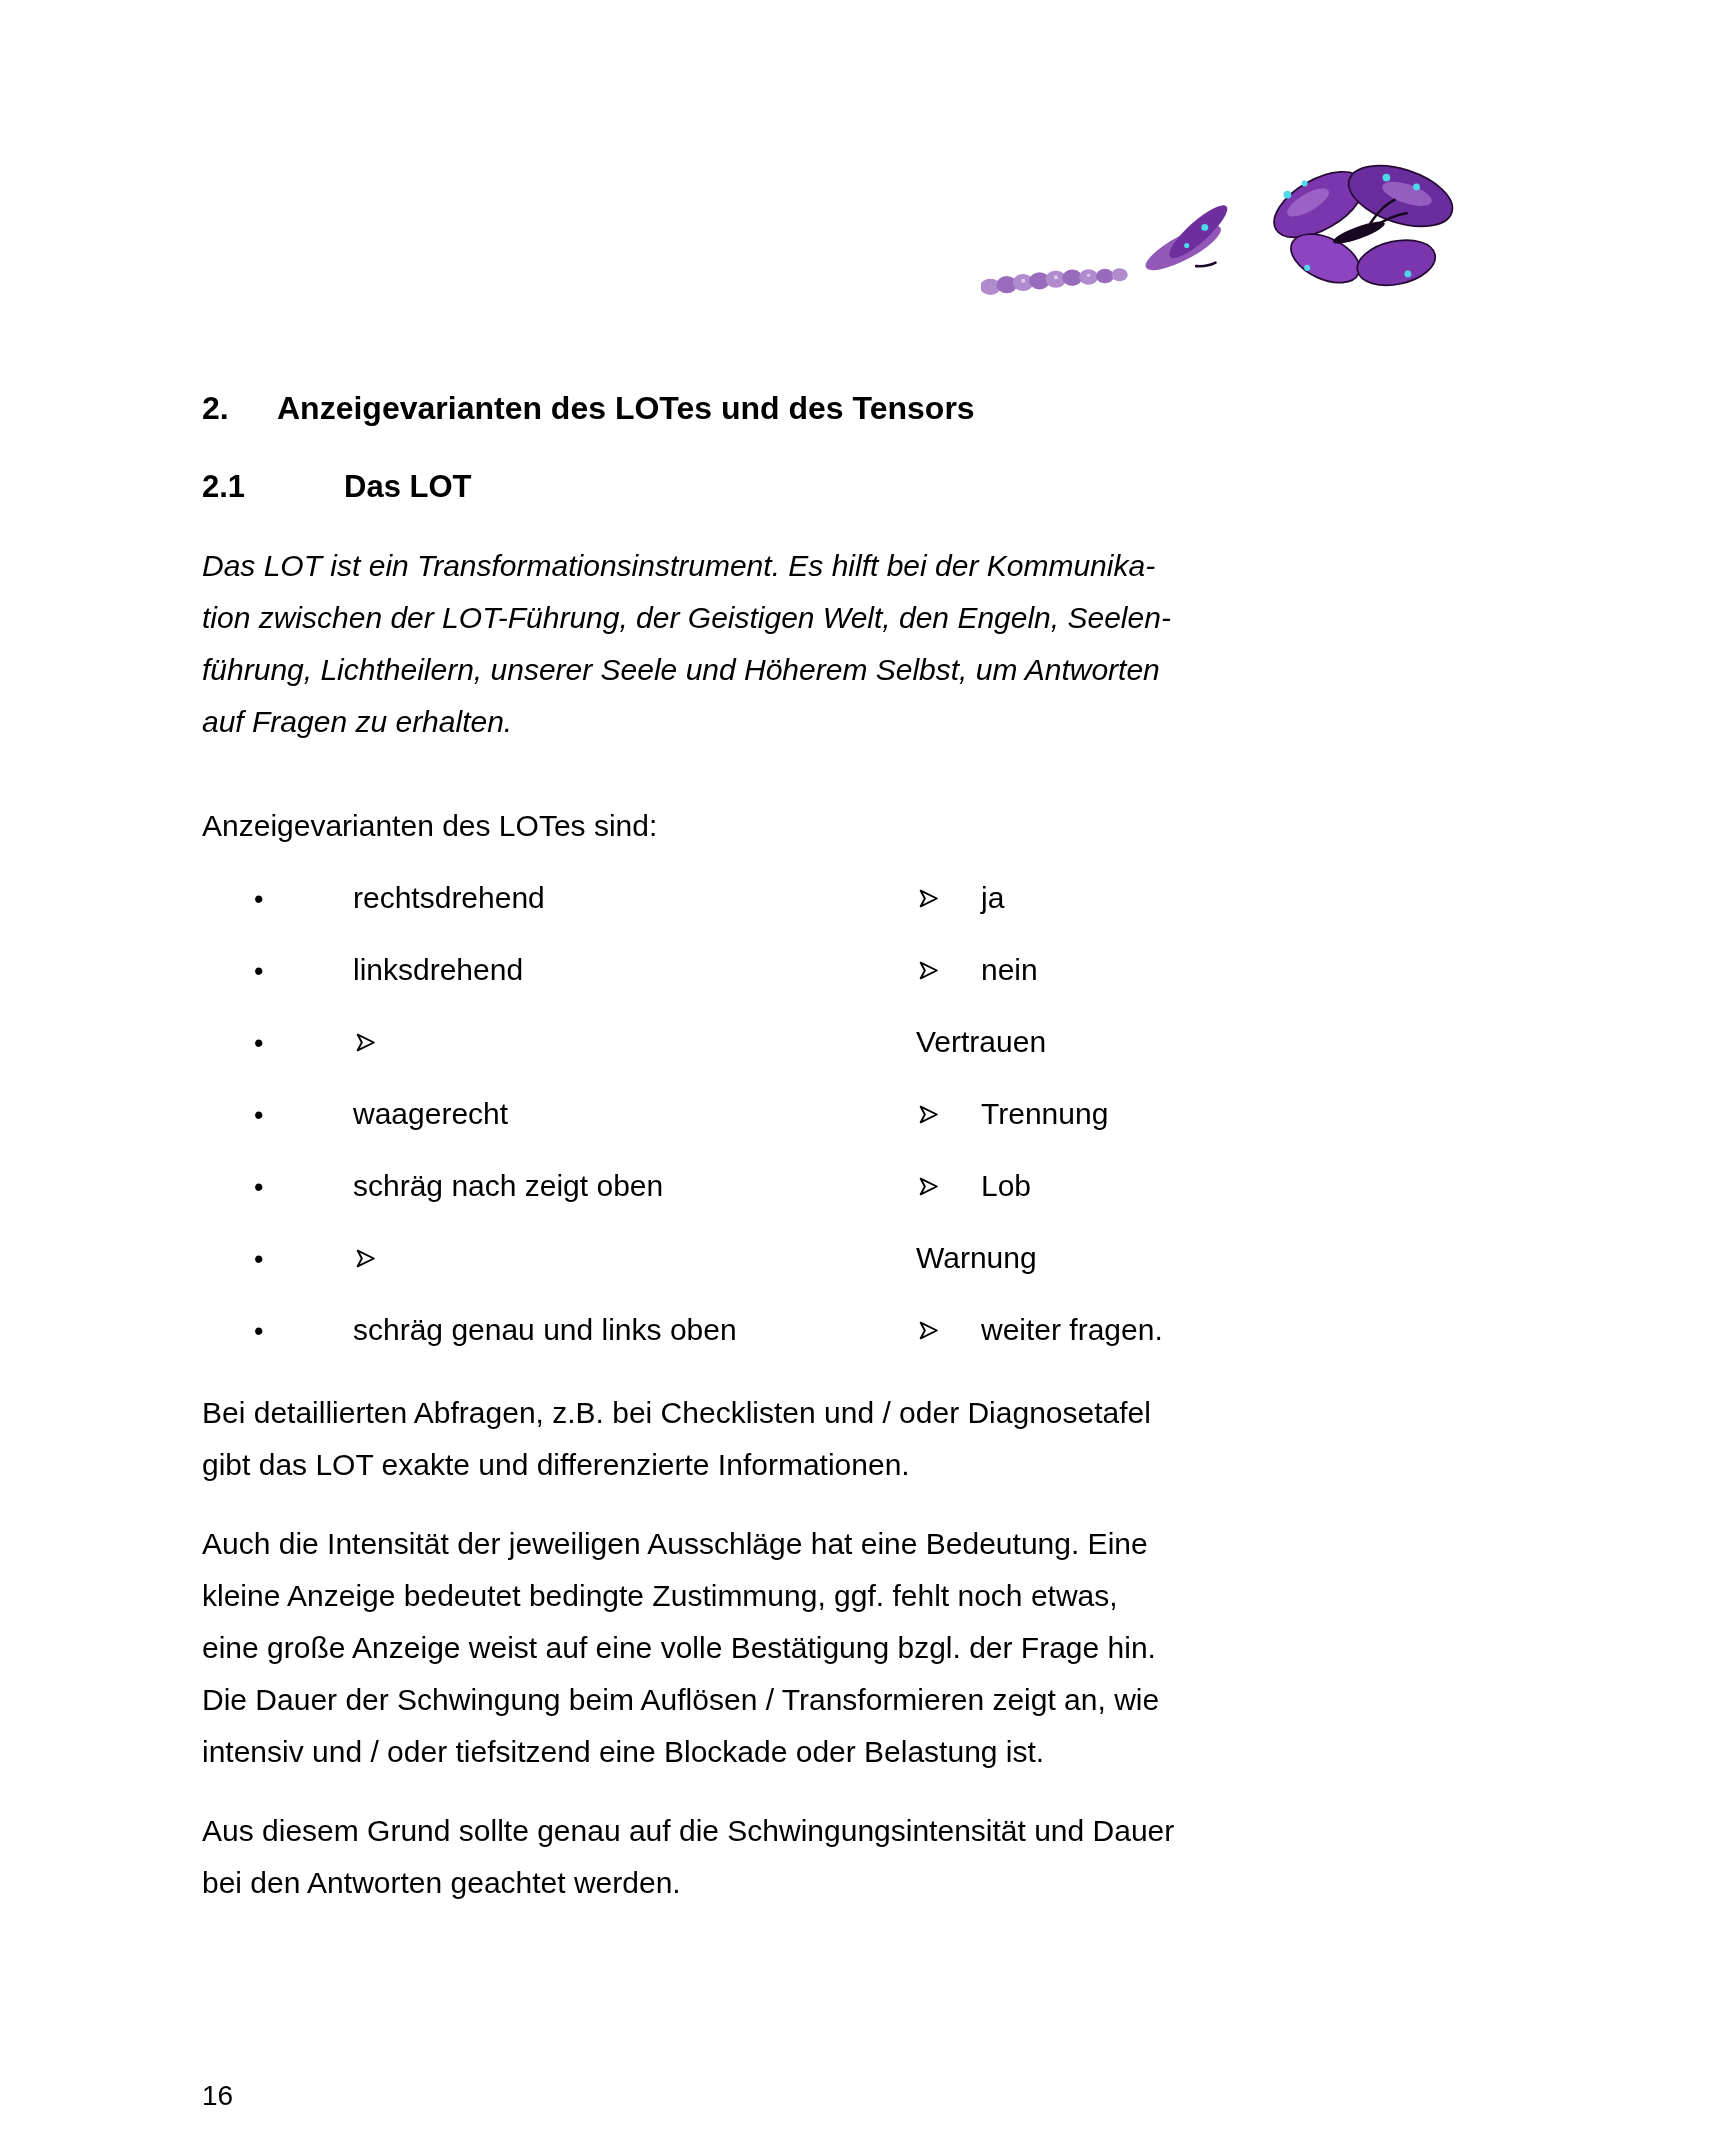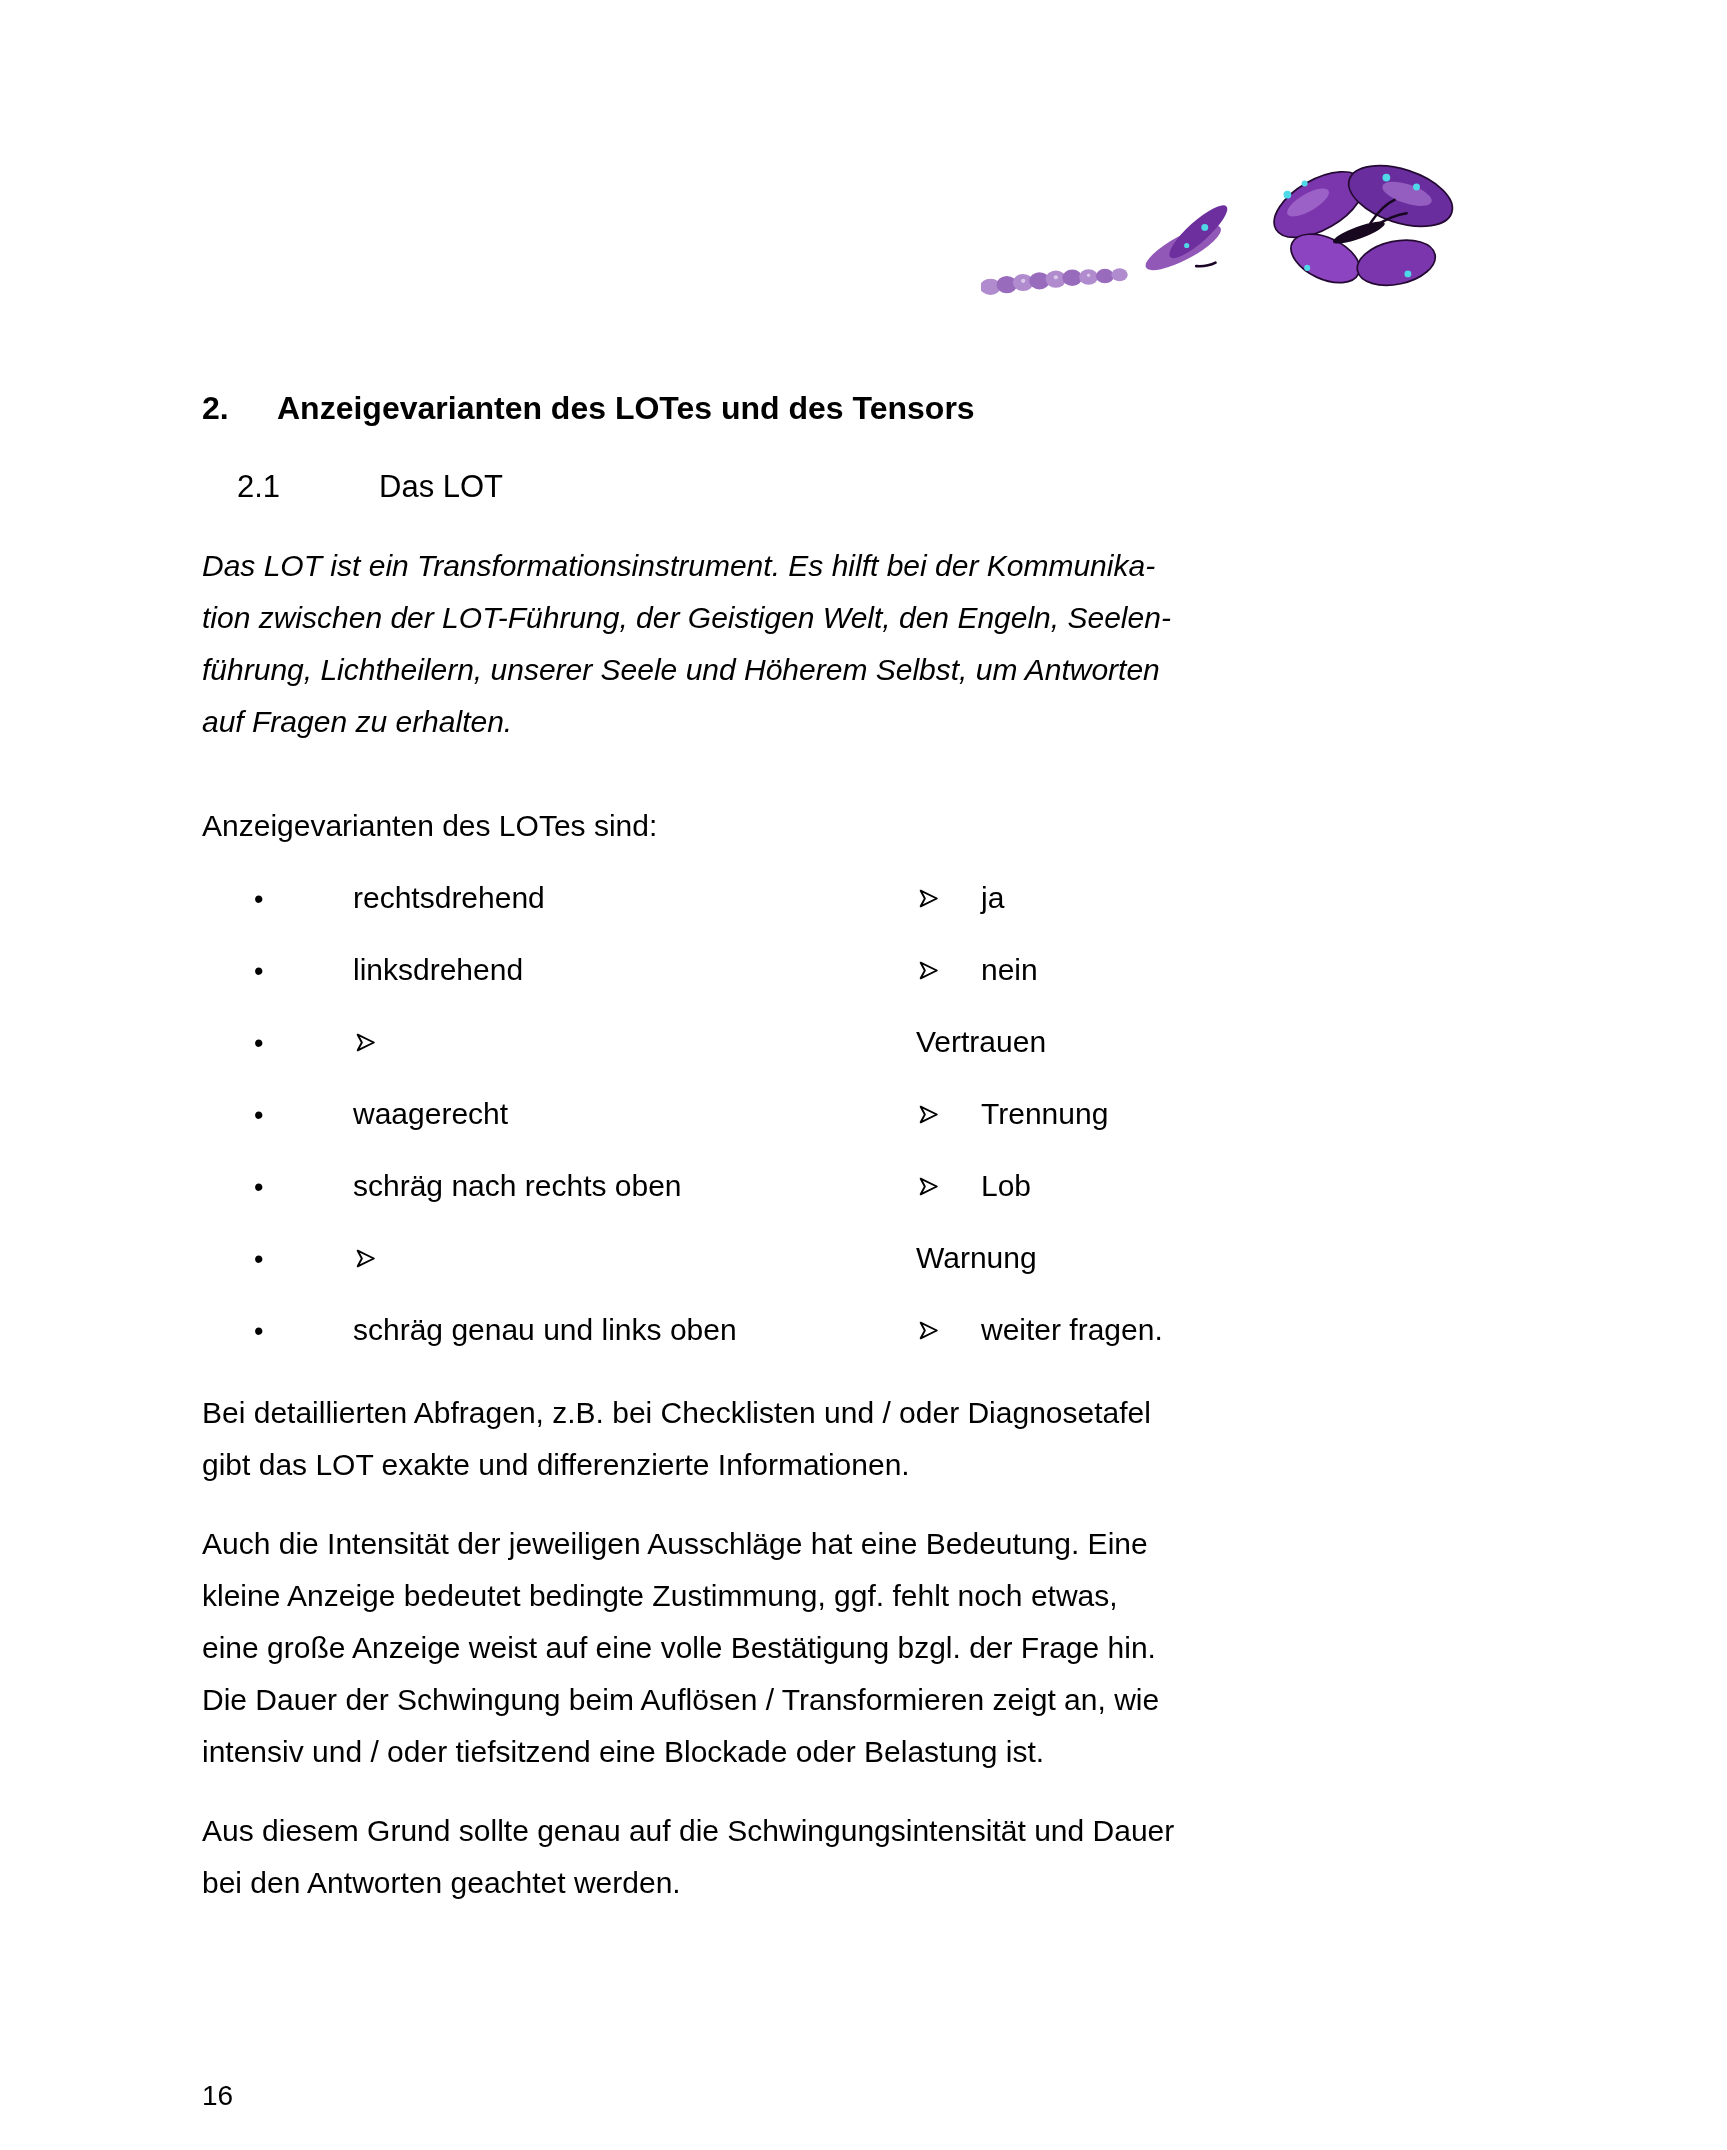--- a/index.html
+++ b/index.html
@@ -30,24 +30,23 @@
     display: flex;
     font-size: 32px;
     font-weight: bold;
     line-height: 1.2;
     margin-bottom: 41px;
   }
   .h1 .num { width: 75px; flex: none; }
   .h2 {
     display: flex;
     font-size: 31px;
-    font-weight: normal;
+    font-weight: bold;
     line-height: 1.2;
     margin-bottom: 34px;
-    margin-left: 35px;
   }
   .h2 .num { width: 142px; flex: none; }
   p.body {
     font-size: 30px;
     line-height: 52px;
     white-space: pre-line;
     margin-bottom: 27px;
   }
   p.intro { margin-bottom: 52px; font-style: italic; }
   p.list-intro { margin-bottom: 20.6px; }
@@ -182,21 +181,21 @@
         <span class="arrow-icon">
           <svg viewBox="0 0 24 24">
               <path d="M4.5 4.5 L20 12 L4.5 19.5 L8.5 12 Z" fill="#ffffff" stroke="#000000" stroke-width="1.8" stroke-linejoin="round"></path>
             </svg>
         </span>
         <span>Trennung</span>
       </div>
 
       <div class="variant-row">
         <span class="bullet">•</span>
-        <span>schräg nach rechts oben</span>
+        <span>schräg nach zeigt oben</span>
         <span class="arrow-icon">
           <svg viewBox="0 0 24 24">
               <path d="M4.5 4.5 L20 12 L4.5 19.5 L8.5 12 Z" fill="#ffffff" stroke="#000000" stroke-width="1.8" stroke-linejoin="round"></path>
             </svg>
         </span>
         <span>Lob</span>
       </div>
 
       <div class="variant-row">
         <span class="bullet">•</span>

